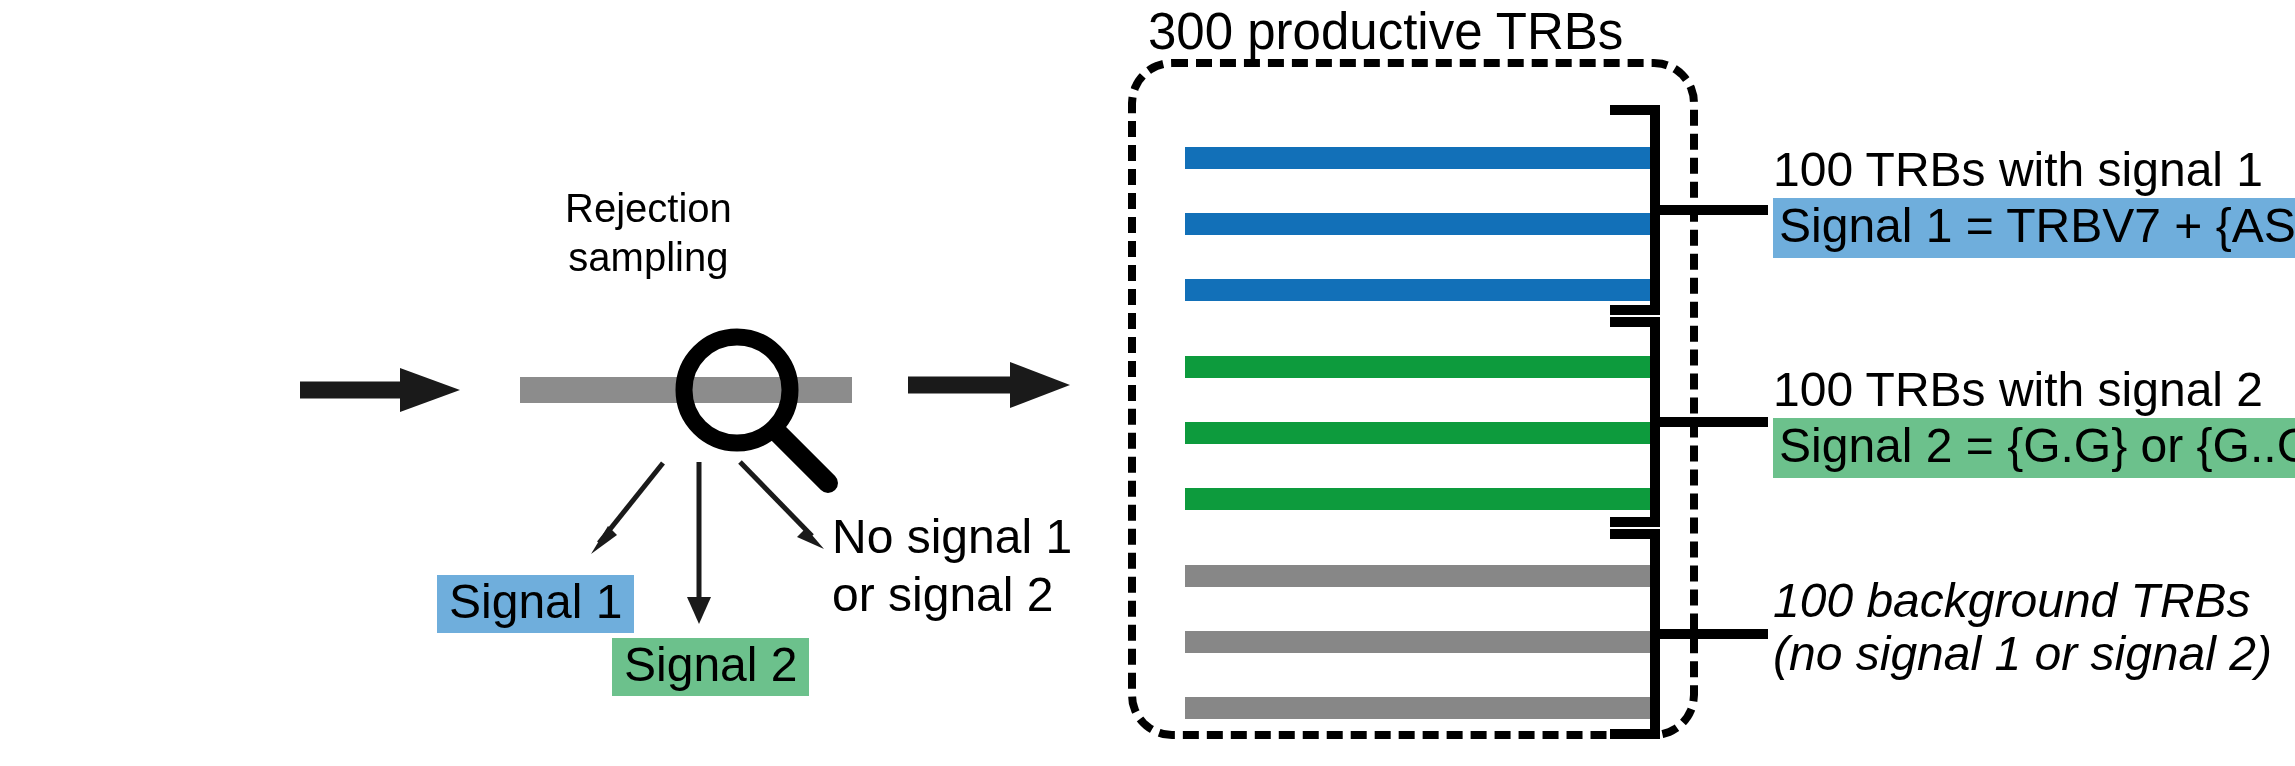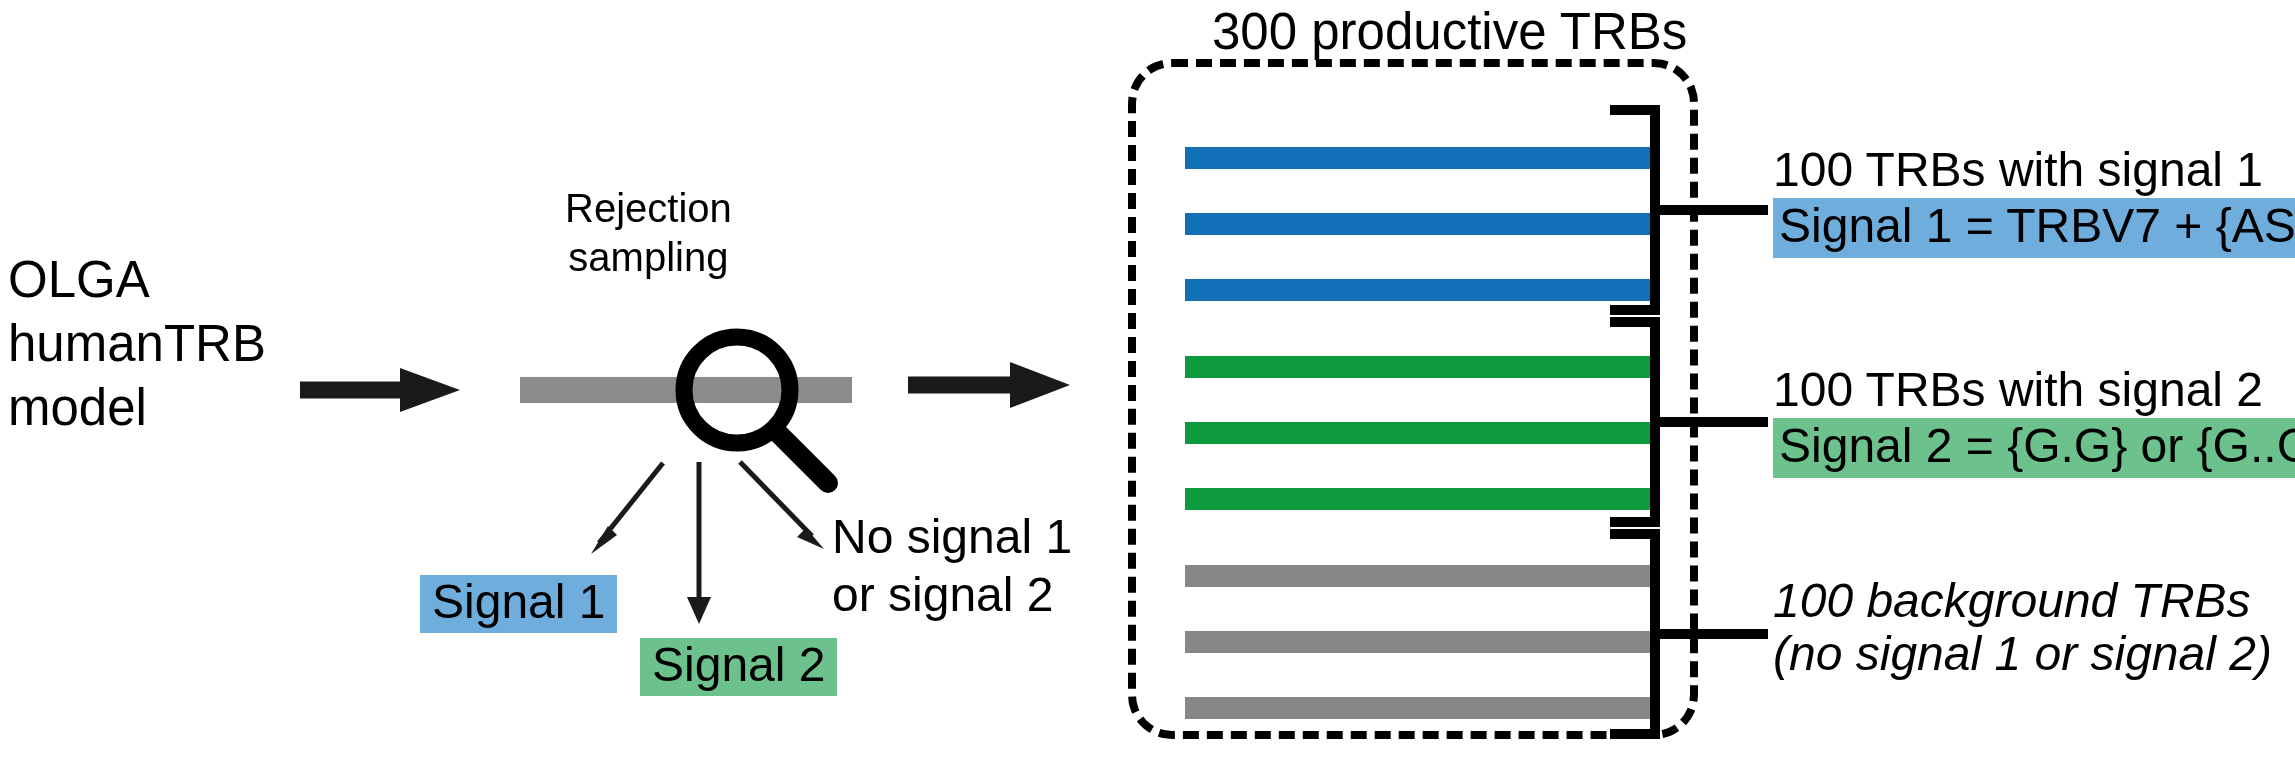--- a/index.html
+++ b/index.html
@@ -41,36 +41,36 @@
     text-align: center;
     line-height: 1.22;
   }
   #no-signal-label {
     left: 832px;
     top: 508px;
     font-size: 48px;
     line-height: 1.20;
   }
   #box-title {
-    left: 1212px;
+    left: 1148px;
     top: 2px;
     font-size: 51px;
   }
 
   
   .chip {
     position: absolute;
     font-size: 48px;
     color: #000000;
     padding: 3px 12px 7px 12px;
     white-space: pre;
     line-height: 1.0;
   }
   #chip-signal-1 {
-    left: 420px;
+    left: 437px;
     top: 575px;
     background: #6FAEDC;
   }
   #chip-signal-2 {
     left: 612px;
     top: 638px;
     background: #6CC18C;
   }
 
   
@@ -140,32 +140,29 @@
     height: 766px;
     overflow: visible;
     pointer-events: none;
   }
 </style>
 </head>
 <body>
 
 <div id="canvas">
 
-  <div class="txt" id="olga-model-label">OLGA
-humanTRB
-model</div>
 
   <div class="txt" id="rejection-sampling-label">Rejection
 sampling</div>
 
   <div class="abs" id="input-strip" style="background: rgb(140, 140, 140);"></div>
 
   <div class="chip" id="chip-signal-1" style="background: rgb(111, 174, 220);">Signal 1</div>
 
-  <div class="chip" id="chip-signal-2" style="background: rgb(108, 193, 140); margin-left: 28px;">Signal 2</div>
+  <div class="chip" id="chip-signal-2" style="background: rgb(108, 193, 140);">Signal 2</div>
 
   <div class="txt" id="no-signal-label">No signal 1
 or signal 2</div>
 
   <div class="txt" id="box-title">300 productive TRBs</div>
 
   <div class="abs" id="trb-pool-box"></div>
 
   <div class="trb-bar bar-blue" style="top: 147px; background: rgb(18, 112, 184);"></div>
   <div class="trb-bar bar-blue" style="top: 213px; background: rgb(18, 112, 184);"></div>

